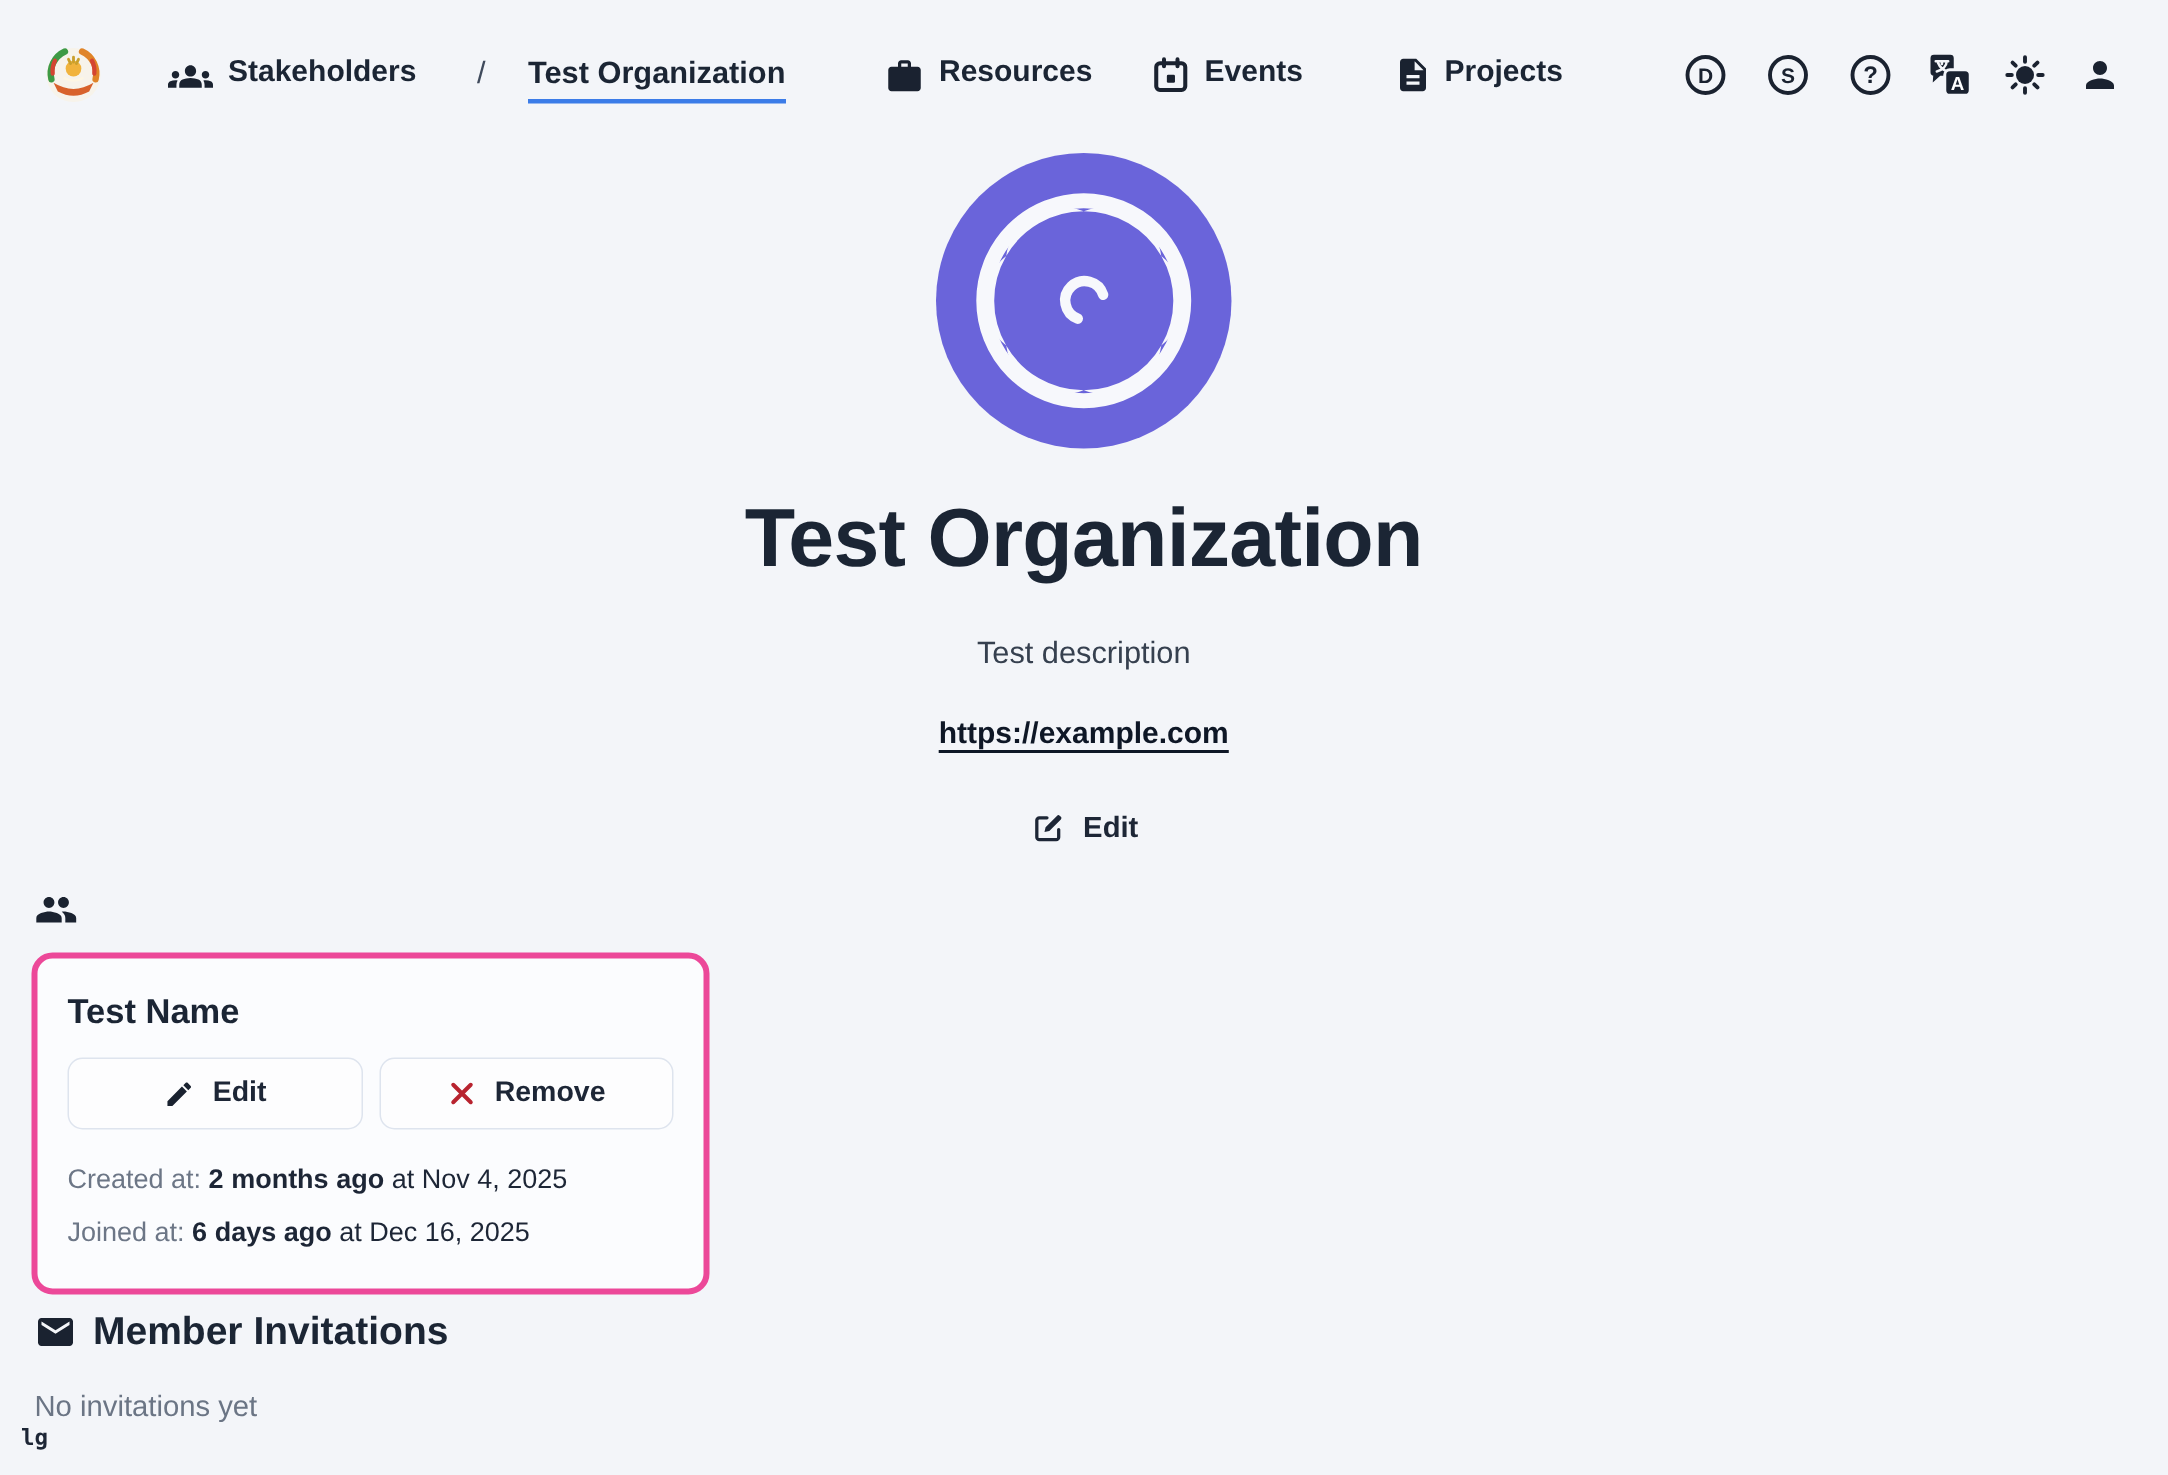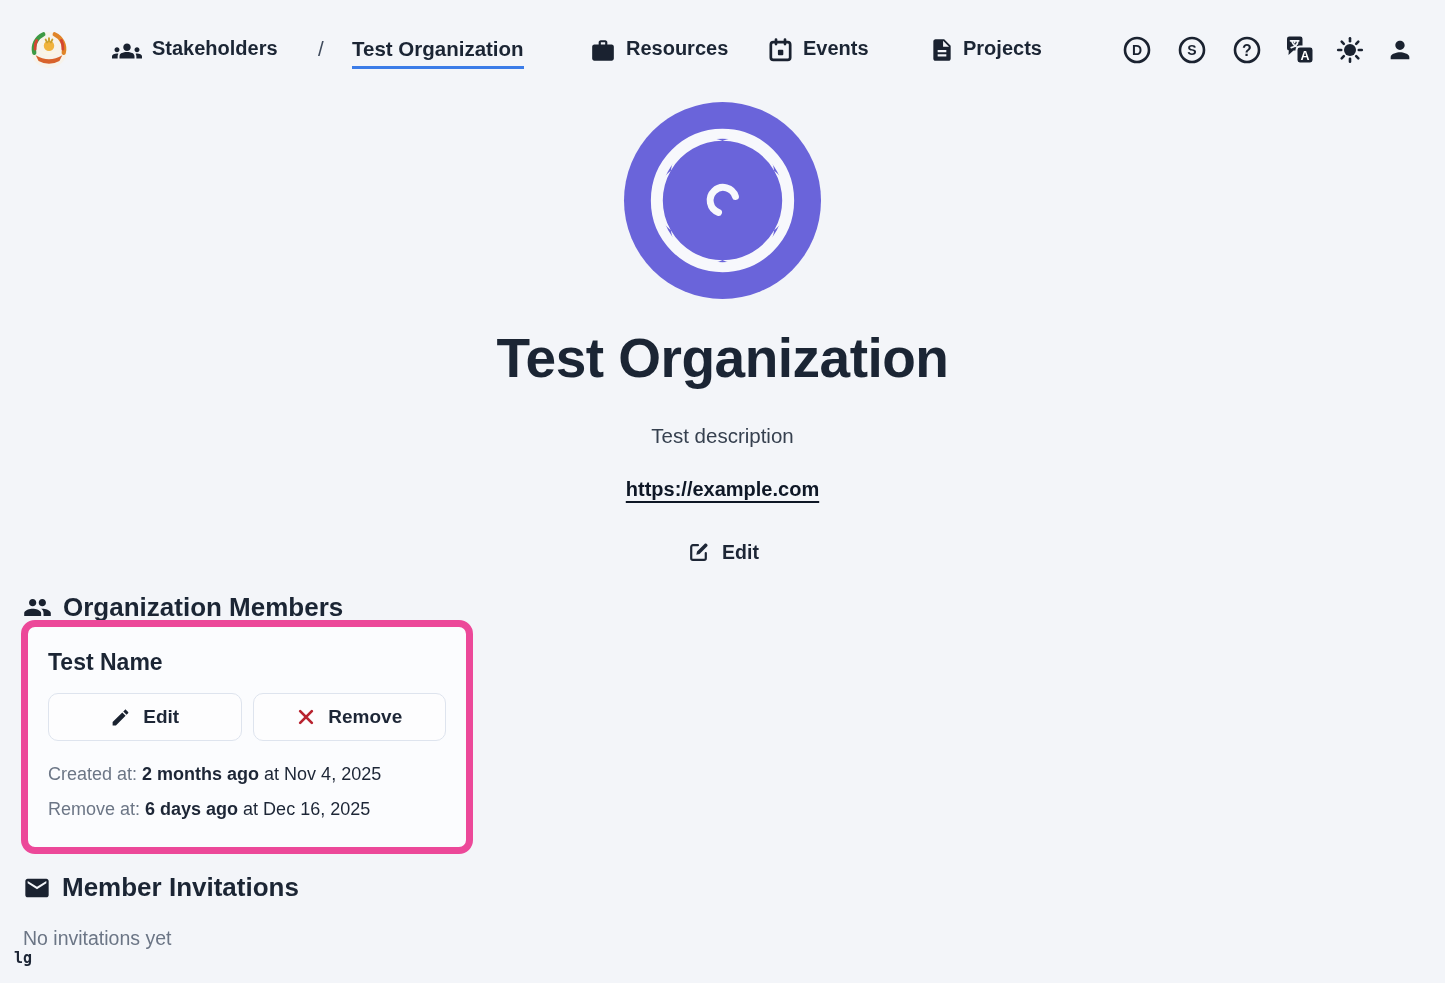--- a/index.html
+++ b/index.html
@@ -48,22 +48,22 @@
     cursor: pointer;
   }
   .org-edit-label { font-size: 19.5px; font-weight: 600; color: #1d2636; }
 
   
   .section-heading { display: flex; align-items: center; gap: 11px; }
   .section-heading-text { font-size: 26px; font-weight: 700; color: #1b2534; }
 
   
   .member-card {
-    left: 21px; top: 620px; width: 452px;
-    background: #fbfcfe; border: 7px solid #ec4899; border-radius: 14px;
+    left: 21px; top: 635px; width: 452px;
+    background: #fbfcfe; border: 4px solid #ec4899; border-radius: 14px;
     padding: 22px 20px 20px 20px;
   }
   .member-name { font-size: 23px; font-weight: 600; color: #1b2534; margin-bottom: 17px; }
   .btn-row { display: flex; gap: 11px; margin-bottom: 16px; }
   .card-btn {
     flex: 1; height: 48px;
     background: #fdfdfe; border: 1px solid #dee4ee; border-radius: 10px;
     display: flex; align-items: center; justify-content: center; gap: 12px;
     font-family: "Liberation Sans", sans-serif;
     font-size: 19px; font-weight: 600; color: #1d2636; cursor: pointer;
@@ -221,21 +221,20 @@
     </span>
     <span class="org-edit-label">Edit</span>
   </div>
 
   <div class="abs section-heading" style="left:23px; top:592px;">
     <span class="icon">
       <svg width="29" height="29" viewBox="0 0 24 24" fill="#1a2230">
         <path d="M16 11c1.66 0 2.99-1.34 2.99-3S17.66 5 16 5c-1.66 0-3 1.34-3 3s1.34 3 3 3zm-8 0c1.66 0 2.99-1.34 2.99-3S9.66 5 8 5C6.34 5 5 6.34 5 8s1.34 3 3 3zm0 2c-2.33 0-7 1.17-7 3.5V19h14v-2.5c0-2.33-4.67-3.5-7-3.5zm8 0c-.29 0-.62.02-.97.05 1.16.84 1.97 1.97 1.97 3.45V19h6v-2.5c0-2.33-4.67-3.5-7-3.5z"></path>
       </svg>
     </span>
-    <span class="section-heading-text">Organization Members</span>
   </div>
 
   <div class="abs member-card">
     <div class="member-name">Test Name</div>
     <div class="btn-row">
       <button class="card-btn">
         <span class="icon">
           <svg width="21" height="21" viewBox="0 0 24 24" fill="#1a2230">
             <path d="M3 17.25V21h3.75L17.81 9.94l-3.75-3.75L3 17.25zM20.71 7.04c.39-.39.39-1.02 0-1.41l-2.34-2.34c-.39-.39-1.02-.39-1.41 0l-1.83 1.83 3.75 3.75 1.83-1.83z"></path>
           </svg>
@@ -250,21 +249,21 @@
         </span>
         <span>Remove</span>
       </button>
     </div>
     <div class="meta-line">
       <span class="meta-label">Created at:</span>
       <span> </span>
       <span class="meta-strong">2 months ago</span><span> at Nov 4, 2025</span>
     </div>
     <div class="meta-line">
-      <span class="meta-label">Remove at:</span>
+      <span class="meta-label">Joined at:</span>
       <span> </span>
       <span class="meta-strong">6 days ago</span><span> at Dec 16, 2025</span>
     </div>
   </div>
 
   <div class="abs section-heading" style="left:23px; top:872px;">
     <span class="icon">
       <svg width="28" height="28" viewBox="0 0 24 24" fill="#1a2230">
         <path d="M20 4H4c-1.1 0-1.99.9-1.99 2L2 18c0 1.1.9 2 2 2h16c1.1 0 2-.9 2-2V6c0-1.1-.9-2-2-2zm0 4l-8 5-8-5V6l8 5 8-5v2z"></path>
       </svg>

